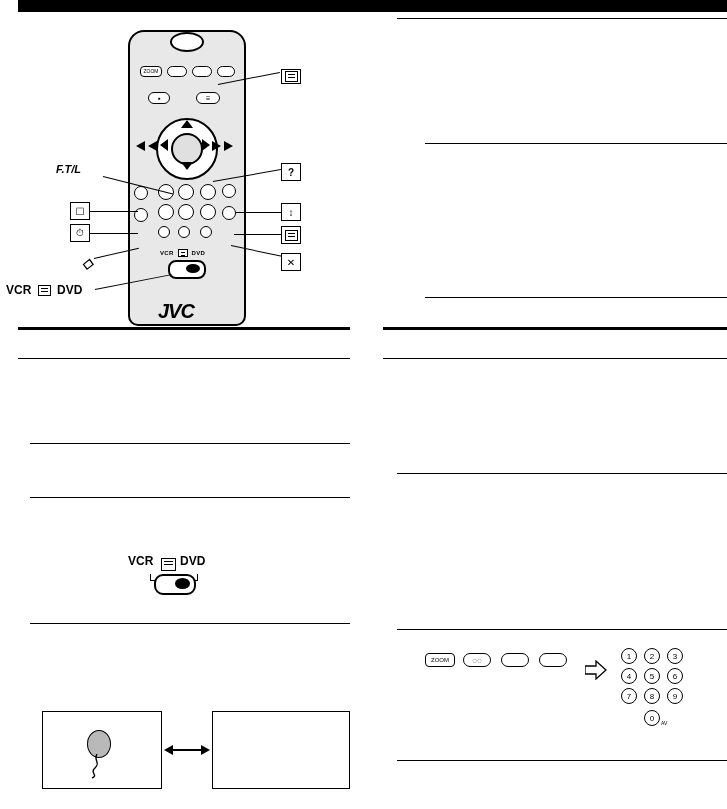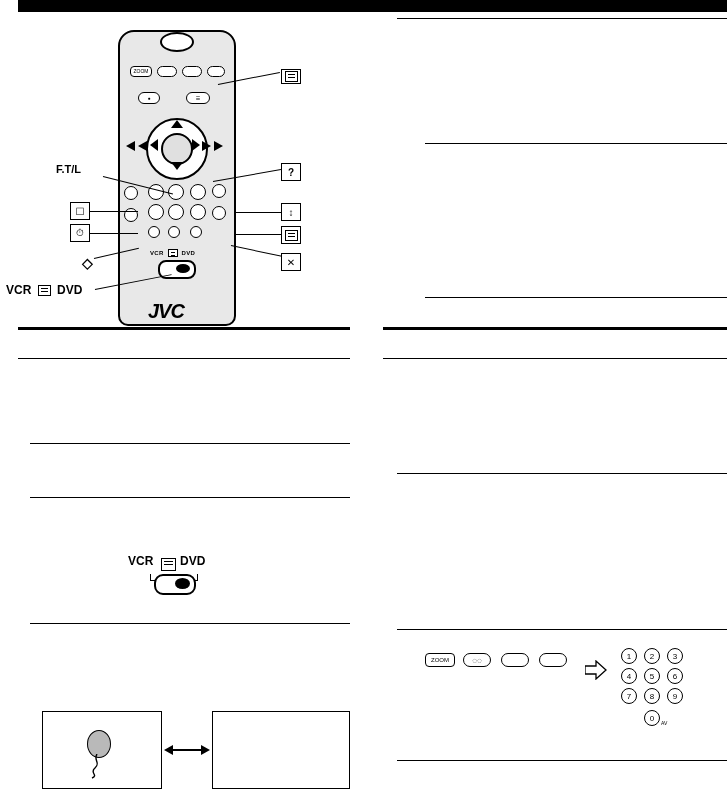--- a/index.html
+++ b/index.html
@@ -24,21 +24,21 @@
   
   .top-bar {
     position: absolute;
     left: 18px; top: 0px;
     width: 709px; height: 12px;
     background: #000000;
   }
   
   .remote-wrap {
     position: absolute;
-    left: 100px; top: 14px;
+    left: 110px; top: 14px;
     width: 150px; height: 310px;
   }
   .remote-body {
     position: absolute;
     left: 18px; top: 16px;
     width: 114px; height: 292px;
     background: #e8e8e8;
     border: 2px solid #000000;
     border-radius: 16px 16px 10px 10px;
   }
@@ -148,20 +148,21 @@
     font-size: 20px;
     font-weight: bold;
     font-style: italic;
     letter-spacing: -1px;
   }
   
   .callout {
     position: absolute;
     font-size: 11px;
     font-weight: bold;
+    font-style: italic;
     white-space: nowrap;
   }
   .callout-box {
     position: absolute;
     border: 1.5px solid #000;
     background: #fff;
     box-sizing: border-box;
     display: flex;
     align-items: center;
     justify-content: center;

